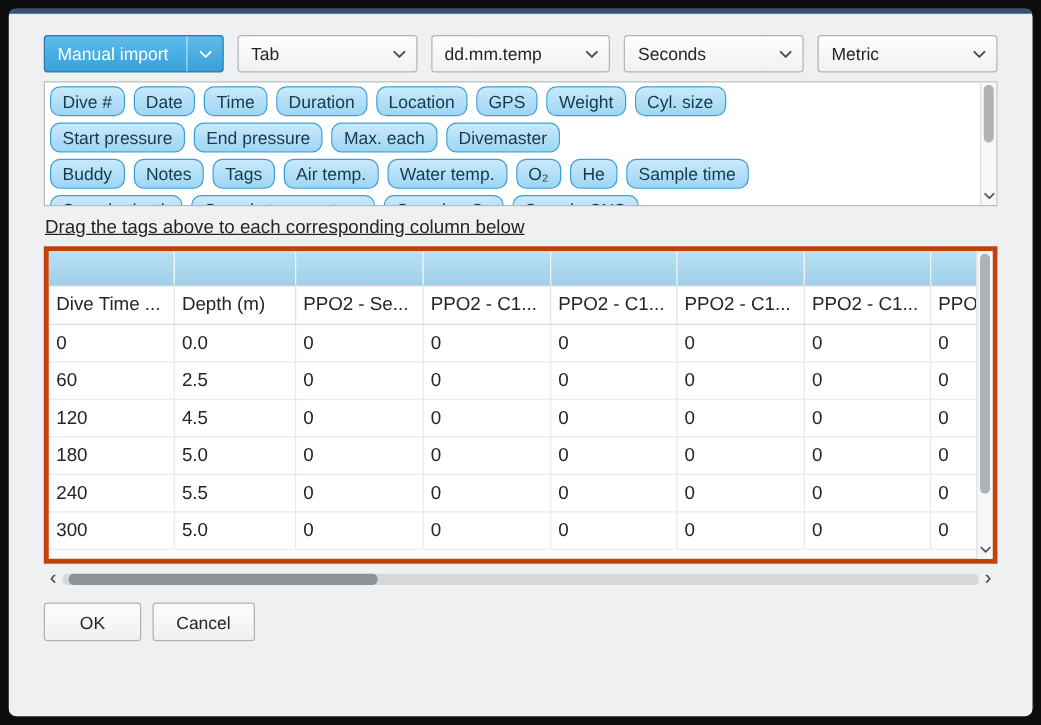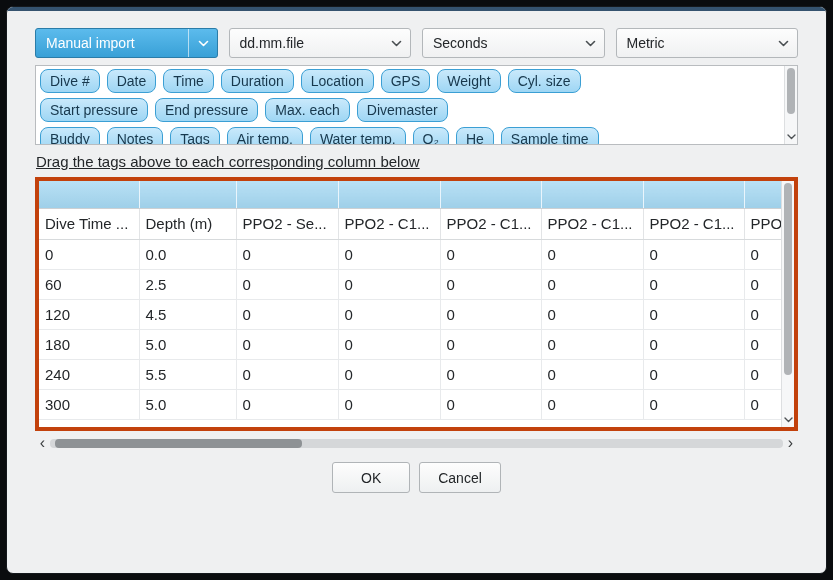--- a/index.html
+++ b/index.html
@@ -34,21 +34,21 @@
     font-size: 14px; color: #232629; cursor: pointer;
   }
   .combo-label { flex: 1; white-space: nowrap; overflow: hidden; }
   .combo-arrow { margin-left: 6px; display: flex; align-items: center; height: 100%; }
   .combo-active {
     background: linear-gradient(rgba(255,255,255,.16), rgba(0,0,0,.08)), var(--accent, #3daee9);
     border-color: #2a7ca8; color: #fff;
   }
   .combo-active .combo-arrow { border-left: 1px solid rgba(255,255,255,.6); padding-left: 9px; }
 
-  .tag-panel { margin-top: 7px; height: 80px; background: #ffffff; border: 1px solid #b9bcbf; display: flex; }
+  .tag-panel { margin-top: 7px; height: 100px; background: #ffffff; border: 1px solid #b9bcbf; display: flex; }
   .tag-rows { flex: 1; overflow: hidden; padding: 3px 3px 0 4px; }
   .tag-row { display: flex; gap: 7px; margin-bottom: 5px; }
   .tag {
     height: 24px; line-height: 22px; padding: 0 9px;
     border: 1px solid var(--tag-border, #3b9fd4); border-radius: 8px;
     background: linear-gradient(#c9e9fb, #9ed6f4);
     color: #17384d; font-size: 14px; white-space: nowrap; cursor: grab;
   }
 
   .vscroll { width: 13px; border-left: 1px solid #dddfe1; background: #f6f7f8; display: flex; flex-direction: column; }
@@ -75,21 +75,21 @@
   td.cell {
     height: 30px; padding: 0 6px; border-right: 1px solid #e8eaec; border-bottom: 1px solid #e8eaec;
     white-space: nowrap; overflow: hidden;
   }
 
   .hscroll { height: 16px; margin-top: 4px; display: flex; align-items: center; }
   .harrow { width: 15px; text-align: center; font-size: 16px; color: #3c3f41; line-height: 16px; cursor: pointer; user-select: none; }
   .htrack { flex: 1; height: 9px; background: #d5d7d9; border-radius: 4px; position: relative; }
   .hthumb { position: absolute; left: 5px; top: 0; height: 9px; width: 247px; background: #8e9295; border-radius: 4px; cursor: grab; }
 
-  .btn-row { display: flex; justify-content: center; gap: 9px; margin-top: 11px; }
+  .btn-row { display: flex; justify-content: flex-start; gap: 9px; margin-top: 11px; }
   .btn {
     min-width: 78px; height: 31px; border: 1px solid #b0b4b7; border-radius: 3px;
     background: linear-gradient(#fdfdfd, #eef0f1); font-size: 14px; color: #232629;
     font-family: "Liberation Sans", sans-serif; padding: 0 18px; cursor: pointer;
   }
 </style>
 </head>
 <body>
 
 <div class="window">
@@ -101,21 +101,29 @@
     <div class="combo-row">
         <div class="combo combo-active">
           <span class="combo-label">Manual import</span>
           <span class="combo-arrow">
             <svg width="11" height="7" viewBox="0 0 11 7">
               <polyline points="1.5,1.5 5.5,5.5 9.5,1.5" fill="none" stroke="#ffffff" stroke-width="1.6" stroke-linecap="round" stroke-linejoin="round"></polyline>
             </svg>
           </span>
         </div>
         <div class="combo">
-          <span class="combo-label">dd.mm.file</span>
+          <span class="combo-label">Tab</span>
+          <span class="combo-arrow">
+            <svg width="11" height="7" viewBox="0 0 11 7">
+              <polyline points="1.5,1.5 5.5,5.5 9.5,1.5" fill="none" stroke="#4a4f52" stroke-width="1.6" stroke-linecap="round" stroke-linejoin="round"></polyline>
+            </svg>
+          </span>
+        </div>
+        <div class="combo">
+          <span class="combo-label">dd.mm.temp</span>
           <span class="combo-arrow">
             <svg width="11" height="7" viewBox="0 0 11 7">
               <polyline points="1.5,1.5 5.5,5.5 9.5,1.5" fill="none" stroke="#4a4f52" stroke-width="1.6" stroke-linecap="round" stroke-linejoin="round"></polyline>
             </svg>
           </span>
         </div>
         <div class="combo">
           <span class="combo-label">Seconds</span>
           <span class="combo-arrow">
             <svg width="11" height="7" viewBox="0 0 11 7">

